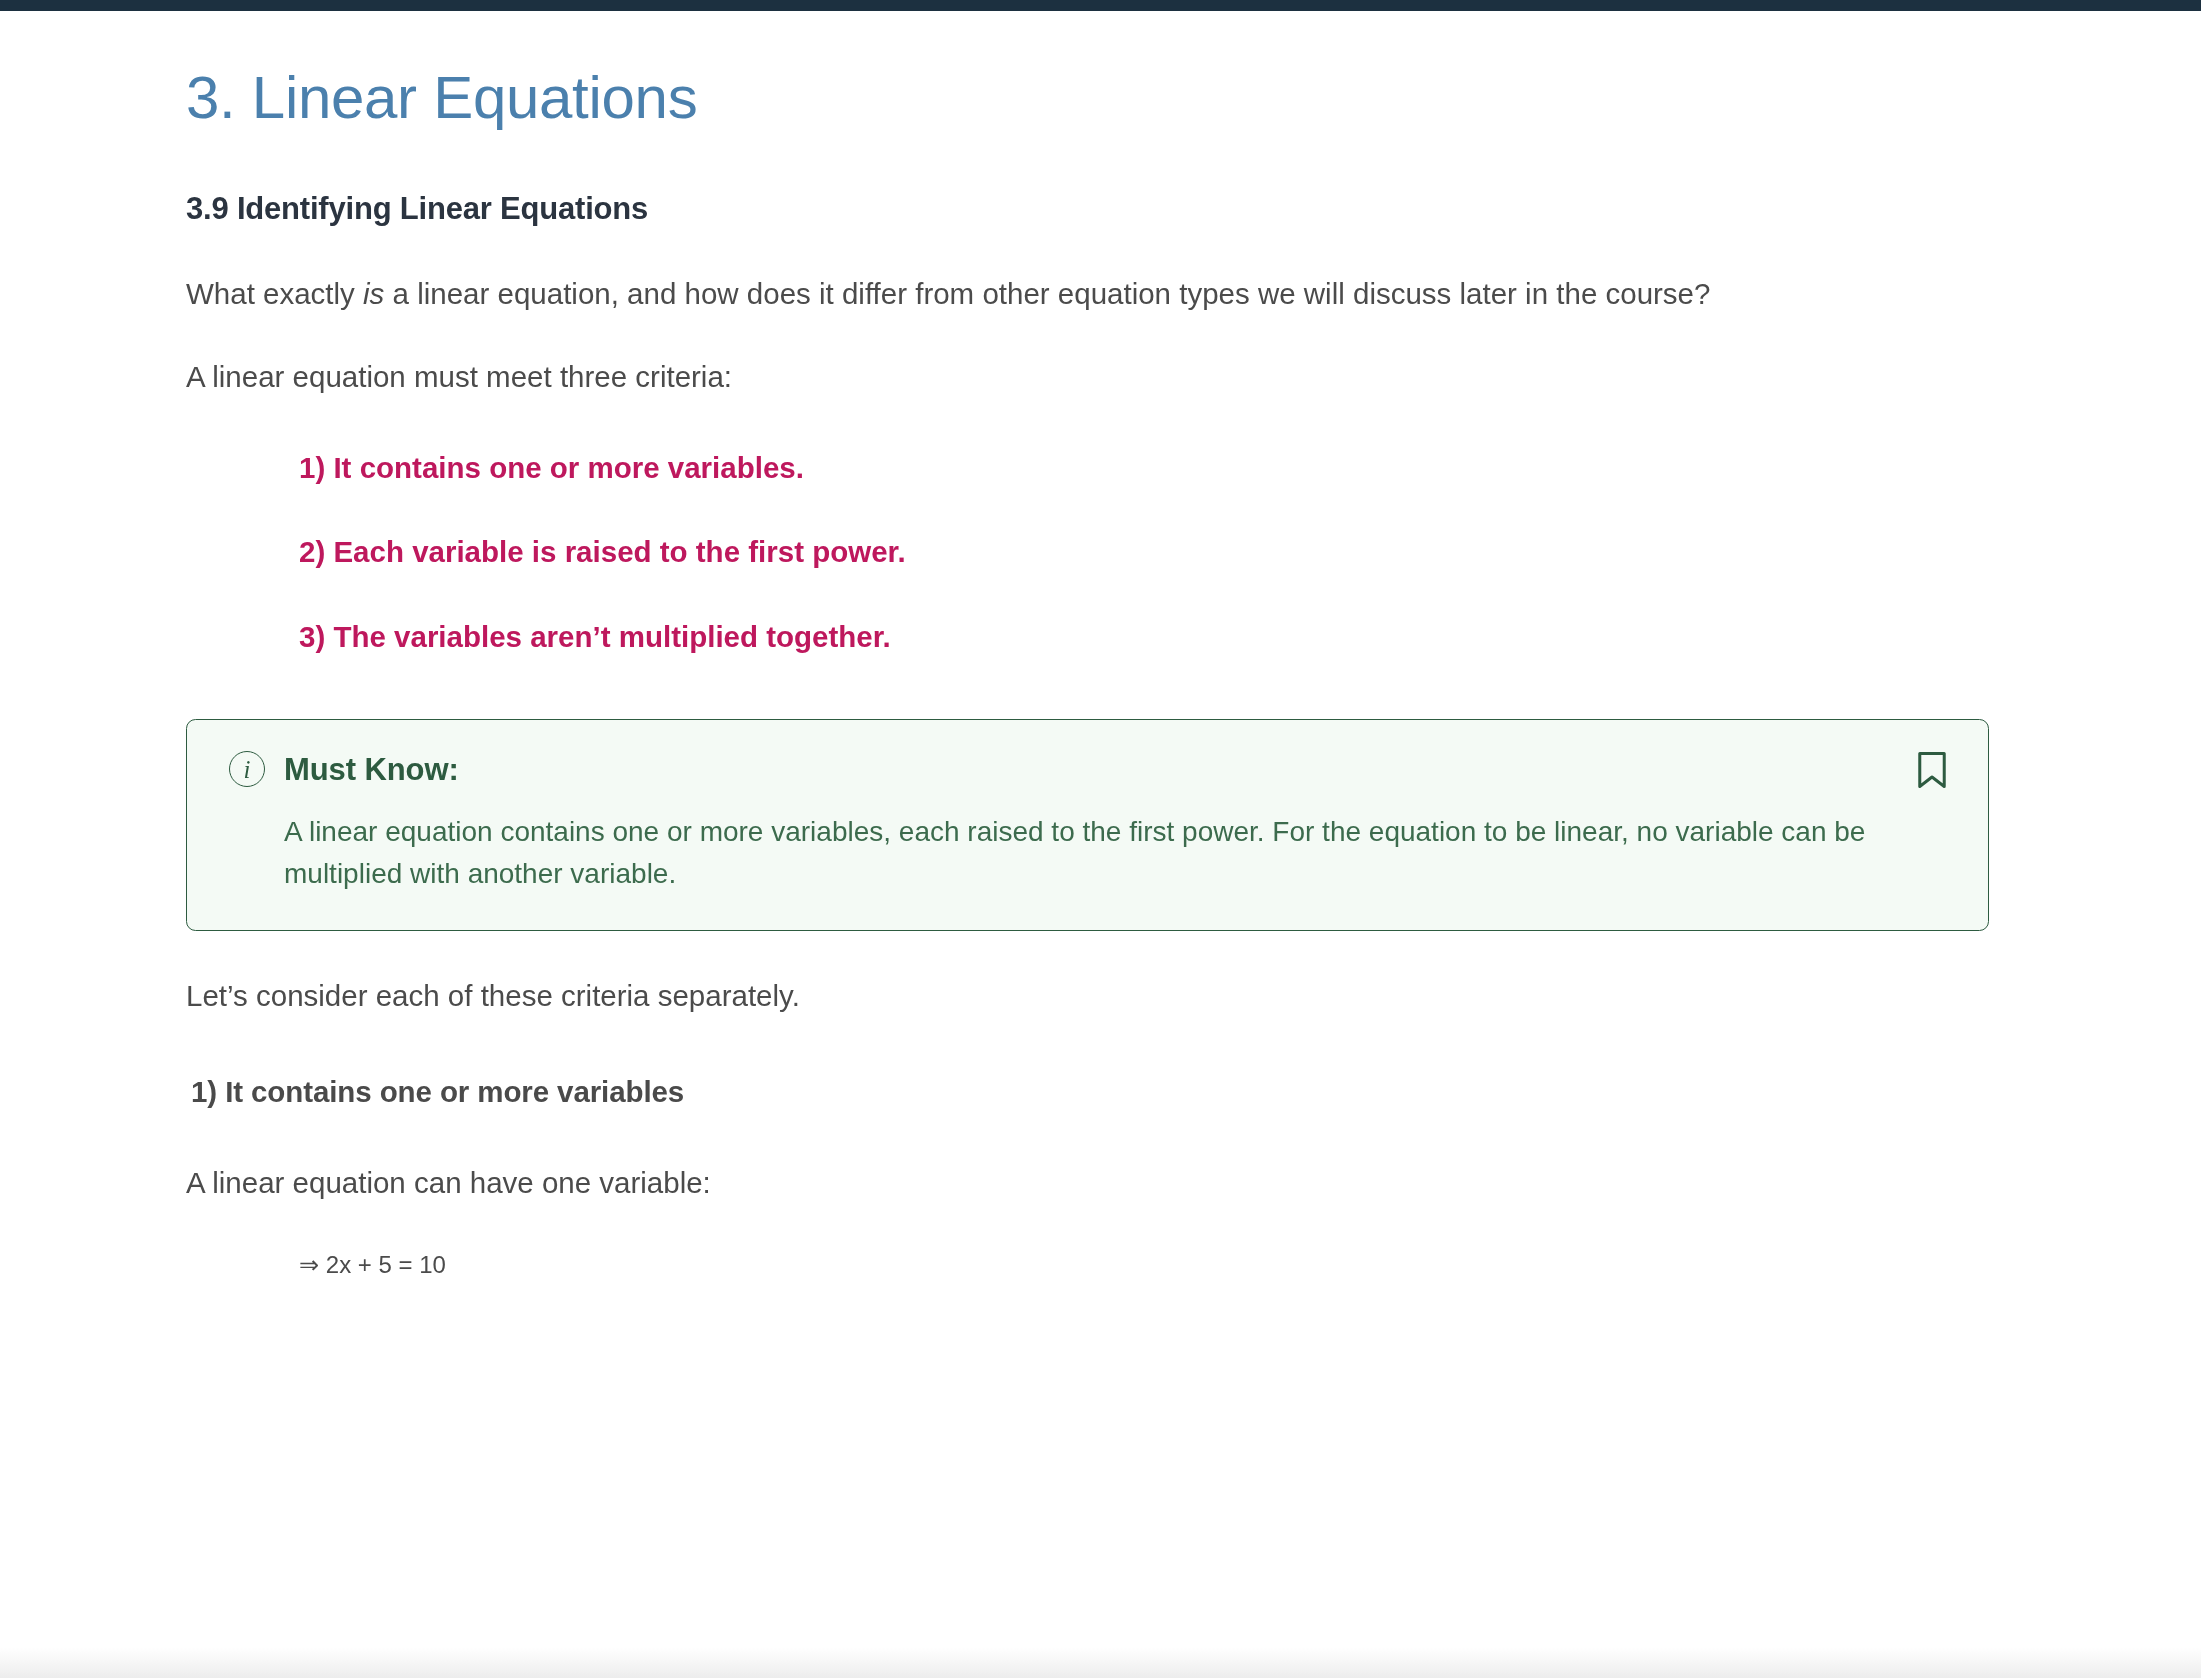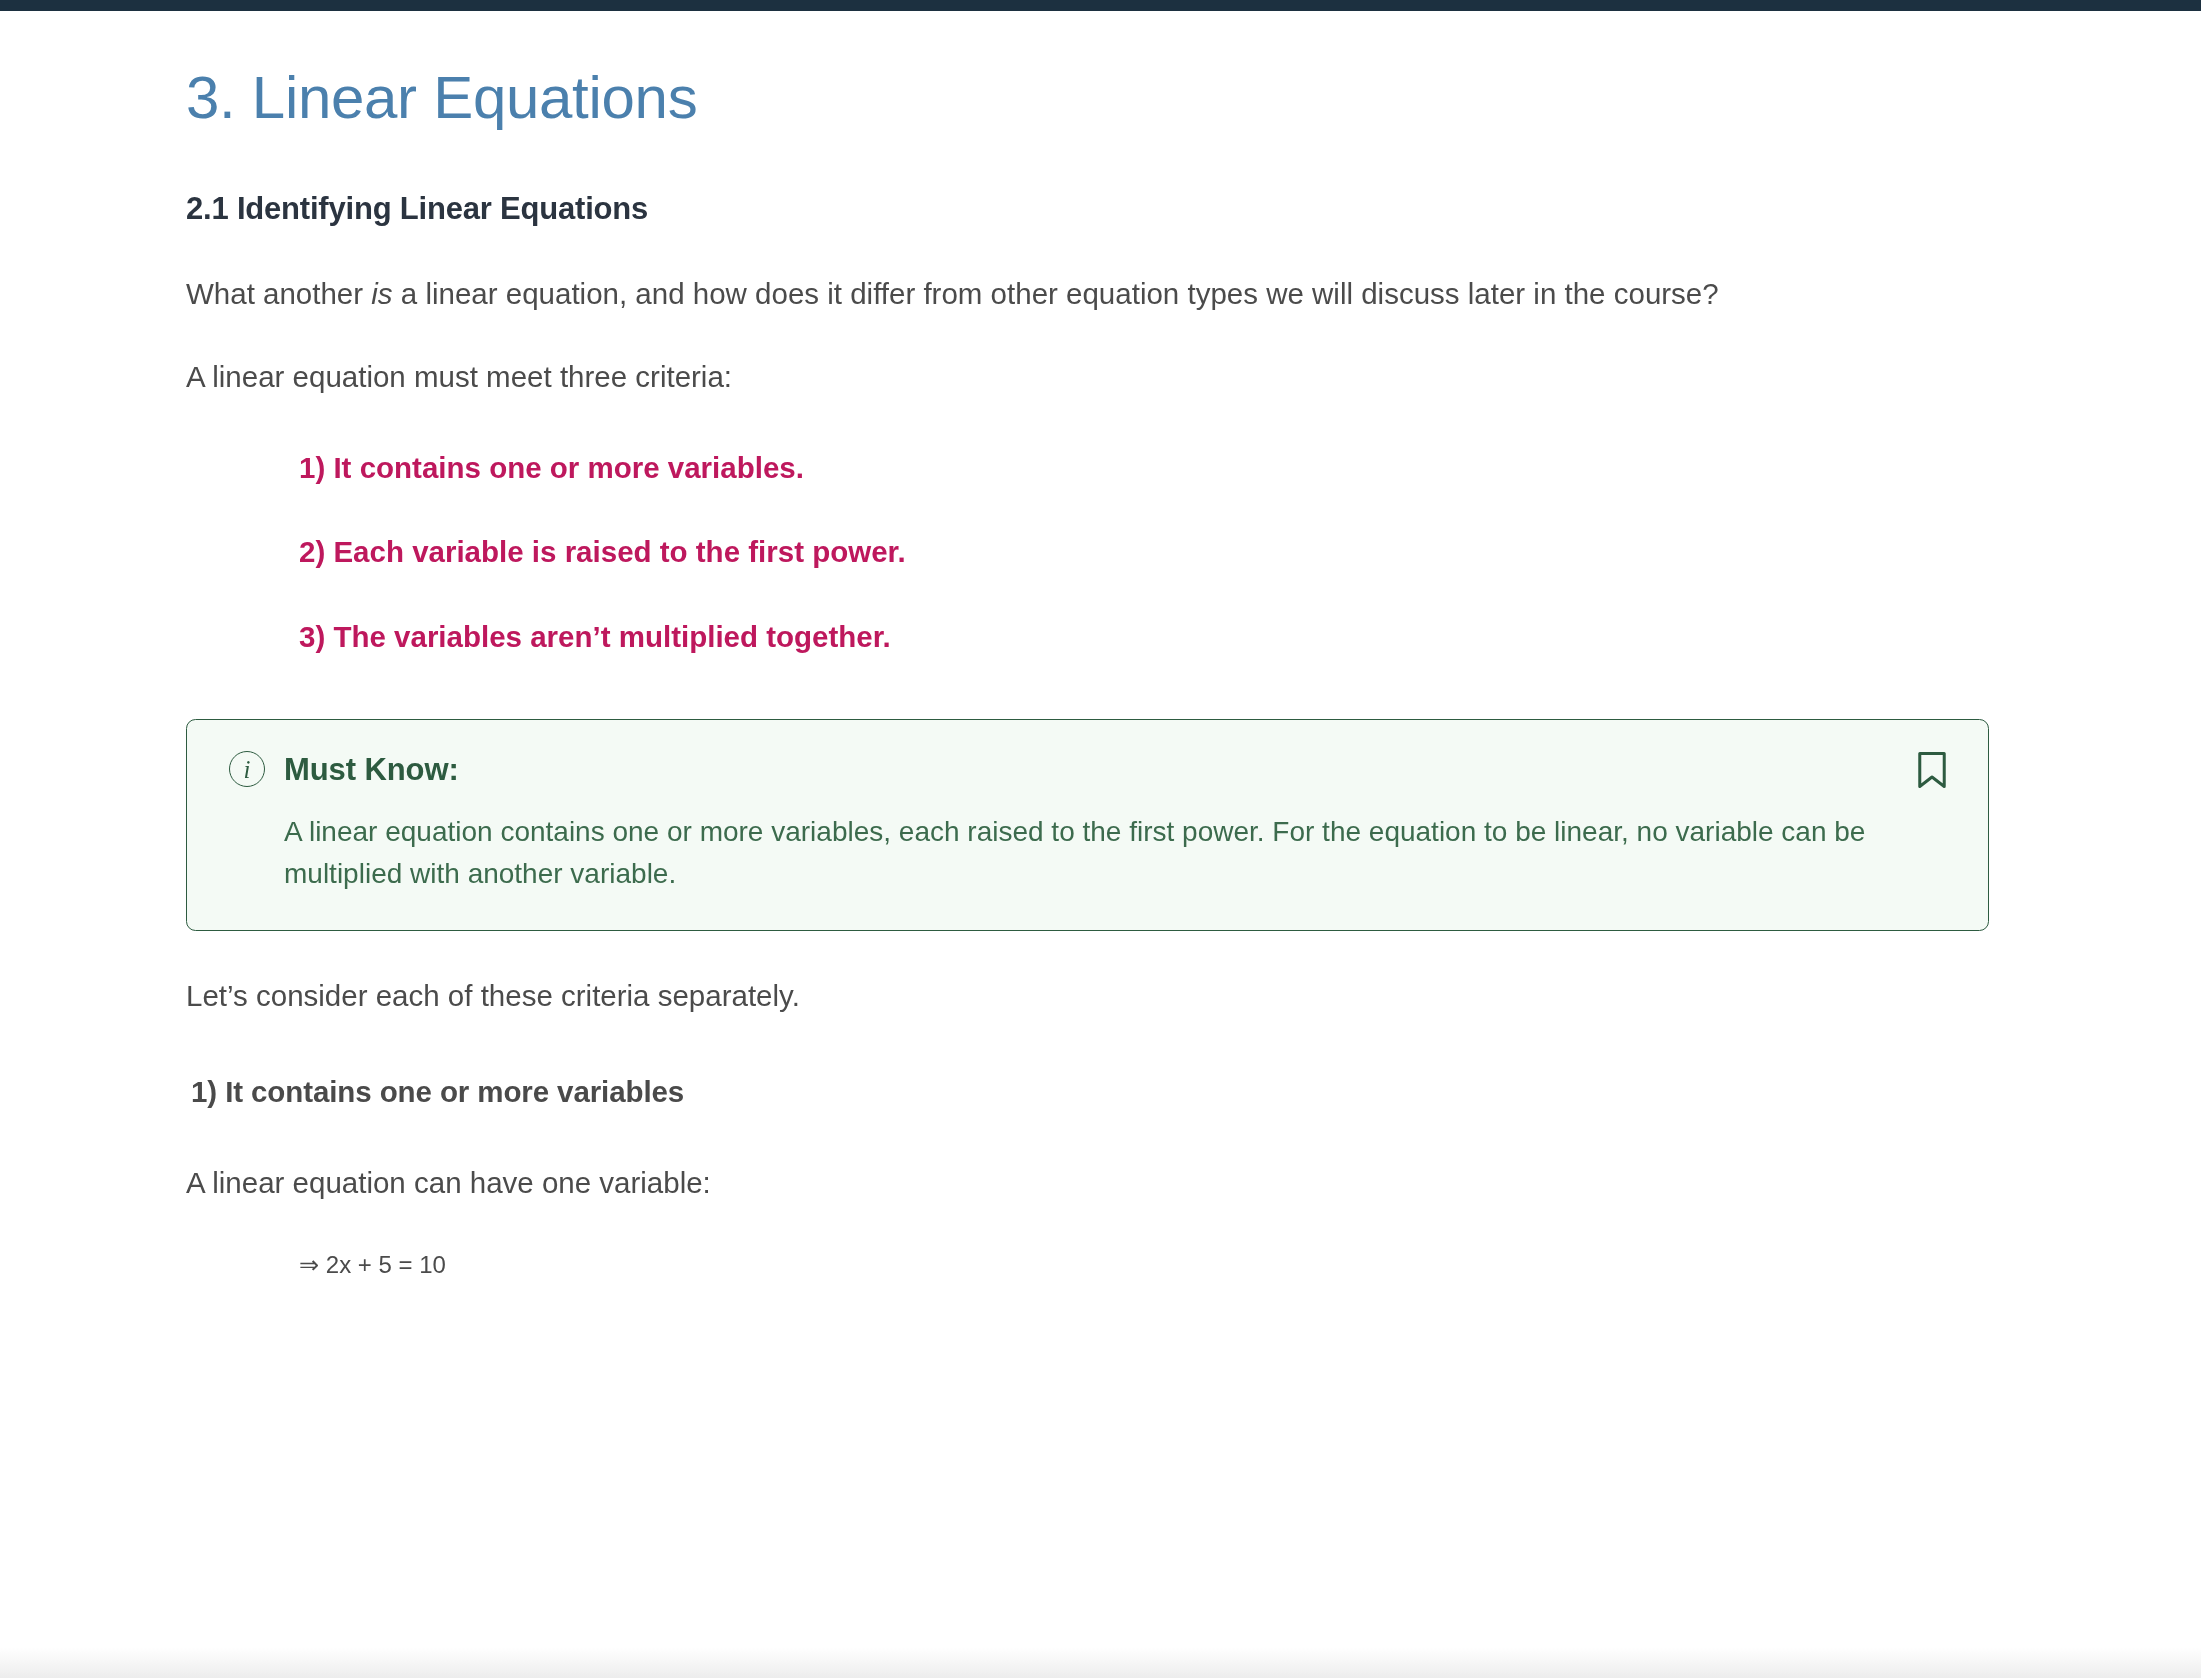--- a/index.html
+++ b/index.html
@@ -192,23 +192,23 @@
 </head>
 <body>
 
 <div class="topbar"></div>
 
 <div class="doc">
   <div class="content">
 
     <h1 class="chapter-title">3. Linear Equations</h1>
 
-    <h2 class="section-title">2.1 Identifying Linear Equations</h2>
-
-    <p class="para"><span>What another </span><em>is</em><span> a linear equation, and how does it differ from other equation types we will discuss later in the course?</span></p>
+    <h2 class="section-title">3.9 Identifying Linear Equations</h2>
+
+    <p class="para"><span>What exactly </span><em>is</em><span> a linear equation, and how does it differ from other equation types we will discuss later in the course?</span></p>
 
     <p class="para tight">A linear equation must meet three criteria:</p>
 
     <p class="criterion first">1) It contains one or more variables.</p>
 
     <p class="criterion">2) Each variable is raised to the first power.</p>
 
     <p class="criterion">3) The variables aren’t multiplied together.</p>
 
     <div class="callout">

